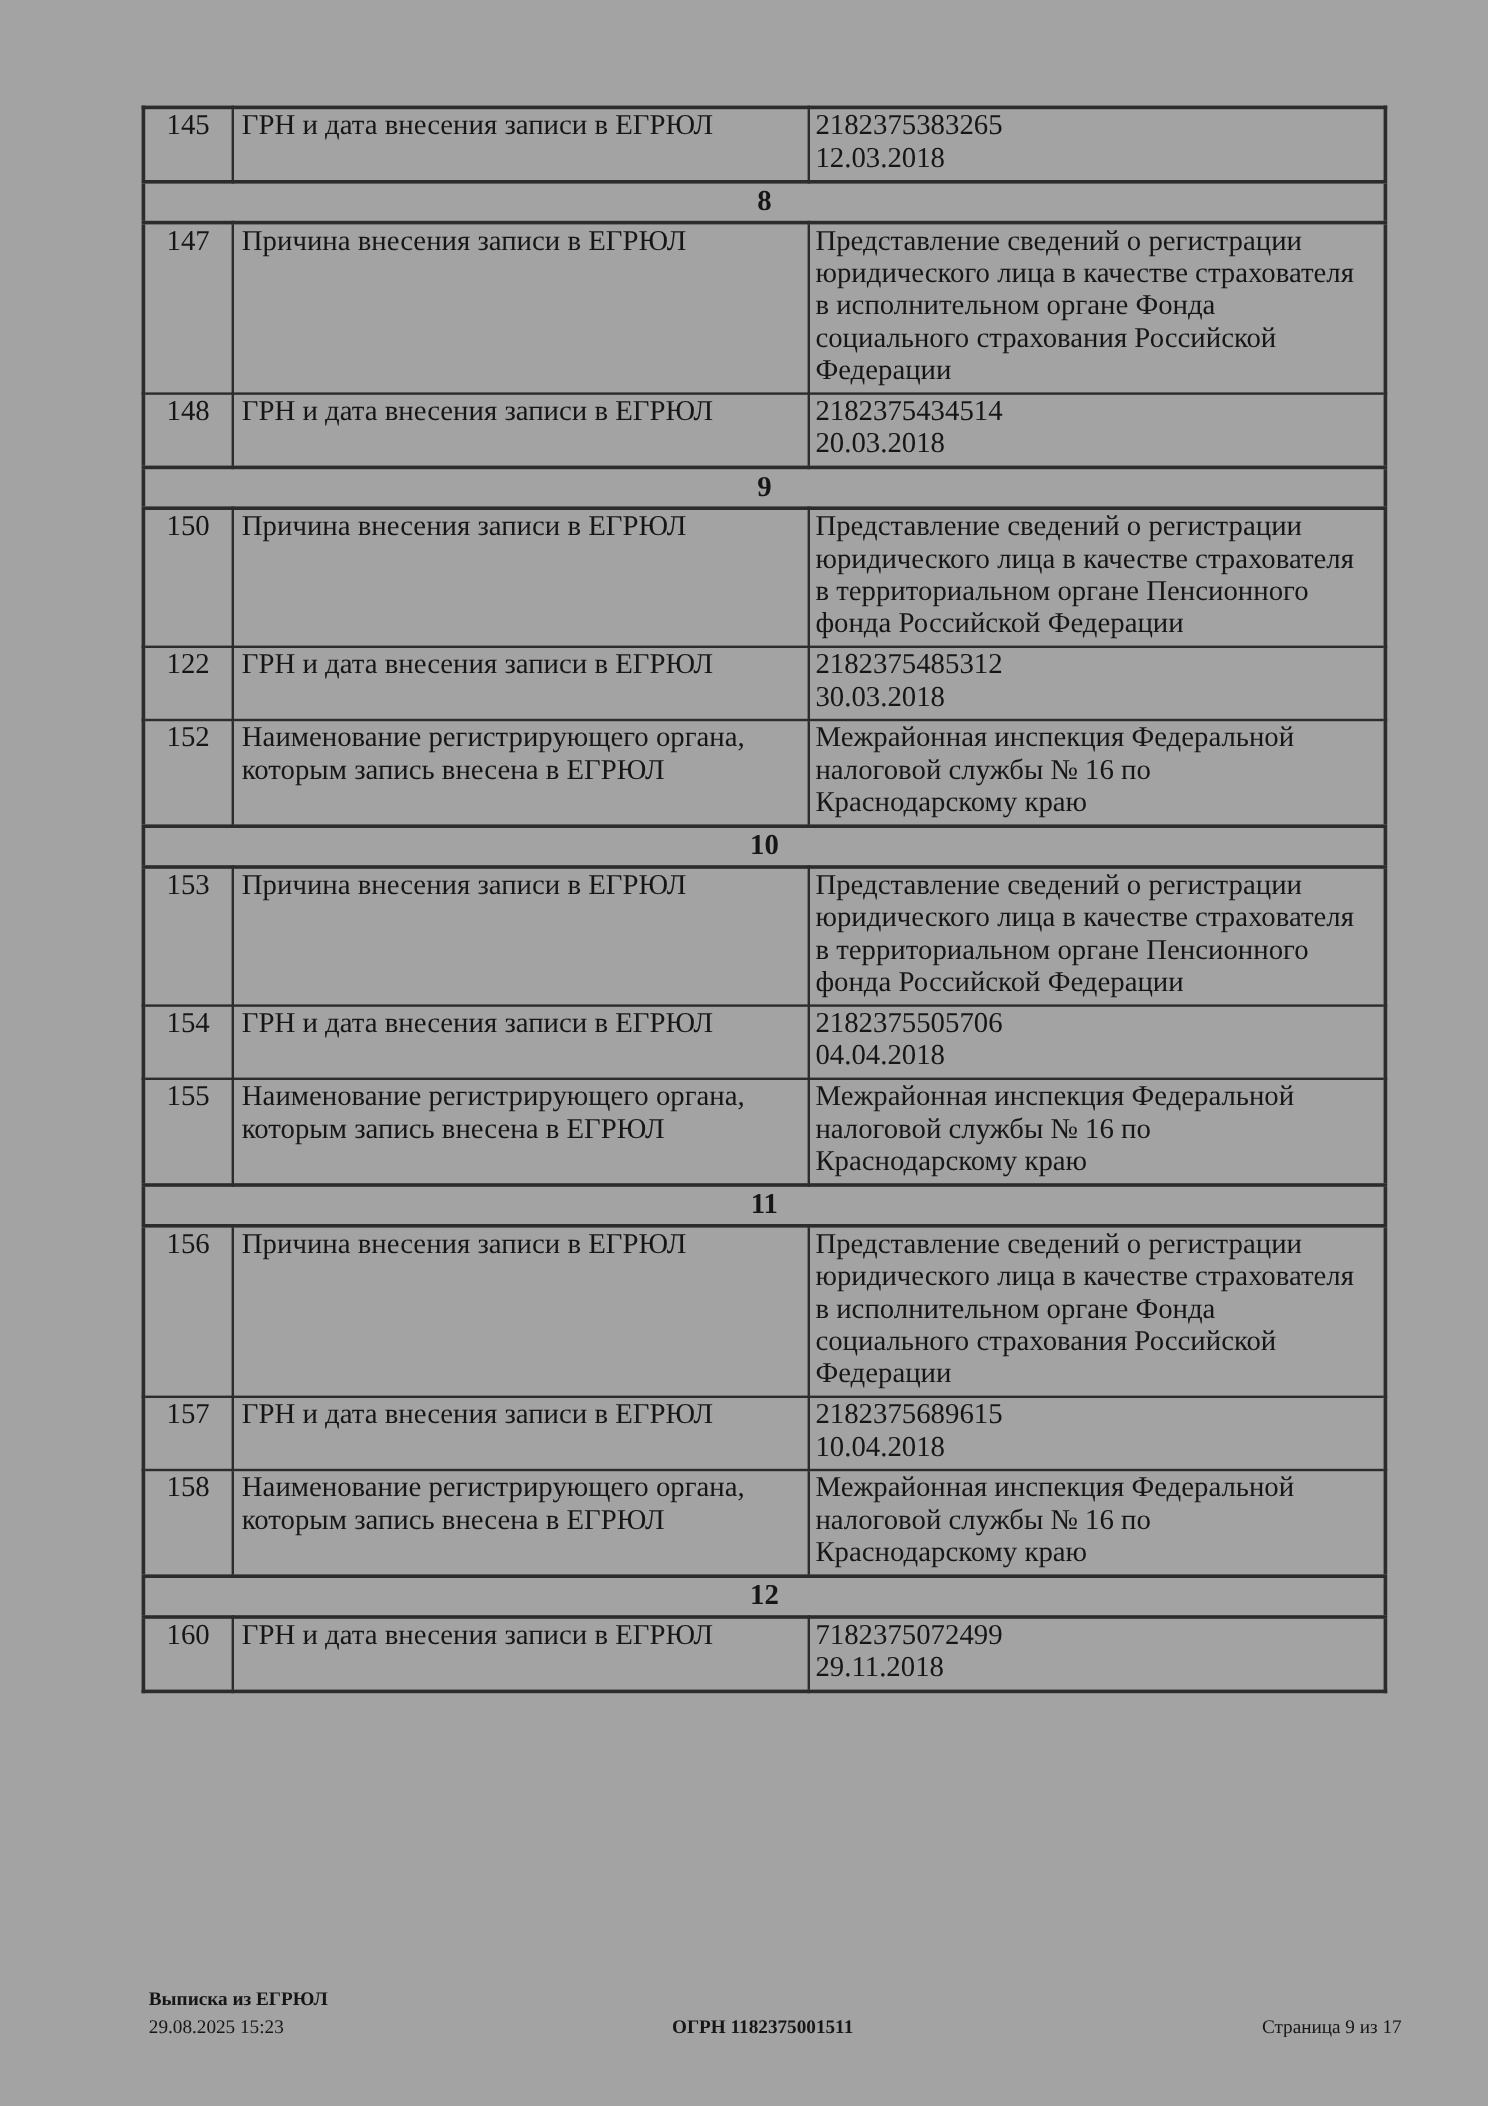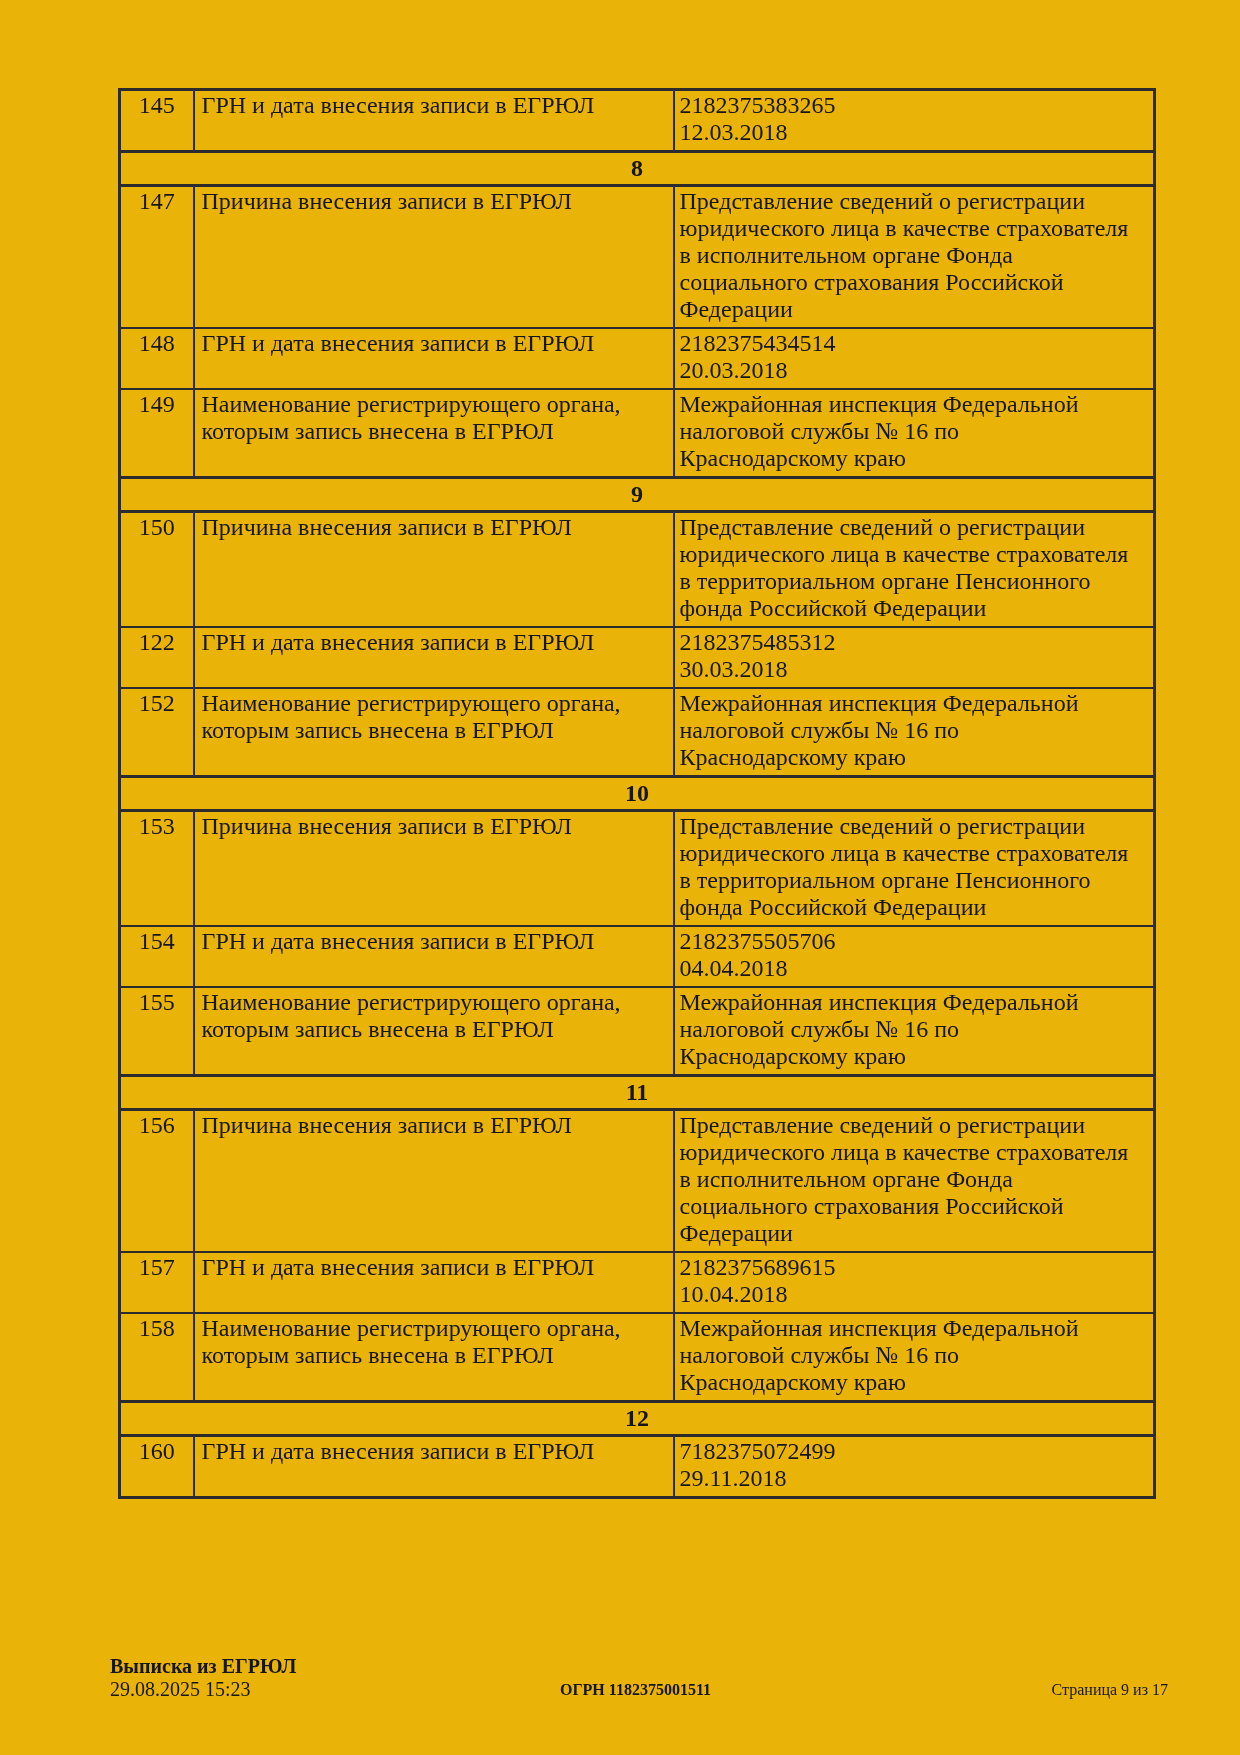--- a/index.html
+++ b/index.html
@@ -11,21 +11,21 @@
     width: 1240px;
     height: 1755px;
     position: relative;
     font-family: "Liberation Serif", "DejaVu Serif", serif;
     color: #161616;
     overflow: hidden;
   }
   .sheet {
     position: absolute;
     inset: 0;
-    background: #eab308;
+    background: #a3a3a3;
   }
   table.egrul {
     position: absolute;
     left: 118px;
     top: 88px;
     width: 1035px;
     border-collapse: collapse;
     table-layout: fixed;
     font-size: 24px;
     line-height: 27px;
@@ -51,23 +51,23 @@
   tr.section-row td {
     text-align: center;
     font-weight: bold;
     padding: 2px 0 3px 0;
     line-height: 26px;
     border-top-width: 3px;
     border-bottom-width: 3px;
   }
   .footer-left {
     position: absolute;
-    left: 110px;
+    left: 124px;
     top: 1655px;
-    font-size: 20px;
+    font-size: 16px;
     line-height: 23px;
   }
   .footer-left .doc-title {
     font-weight: bold;
   }
   .footer-center {
     position: absolute;
     left: 118px;
     top: 1678px;
     width: 1035px;
@@ -119,28 +119,20 @@
 Федерации</td>
   </tr>
 
   <tr>
     <td class="num-cell">148</td>
     <td class="label-cell">ГРН и дата внесения записи в ЕГРЮЛ</td>
     <td class="value-cell">2182375434514
 20.03.2018</td>
   </tr>
 
-  <tr>
-    <td class="num-cell">149</td>
-    <td class="label-cell">Наименование регистрирующего органа,
-которым запись внесена в ЕГРЮЛ</td>
-    <td class="value-cell">Межрайонная инспекция Федеральной
-налоговой службы № 16 по
-Краснодарскому краю</td>
-  </tr>
 
   <tr class="section-row">
     <td colspan="3">9</td>
   </tr>
 
   <tr>
     <td class="num-cell">150</td>
     <td class="label-cell">Причина внесения записи в ЕГРЮЛ</td>
     <td class="value-cell">Представление сведений о регистрации
 юридического лица в качестве страхователя

